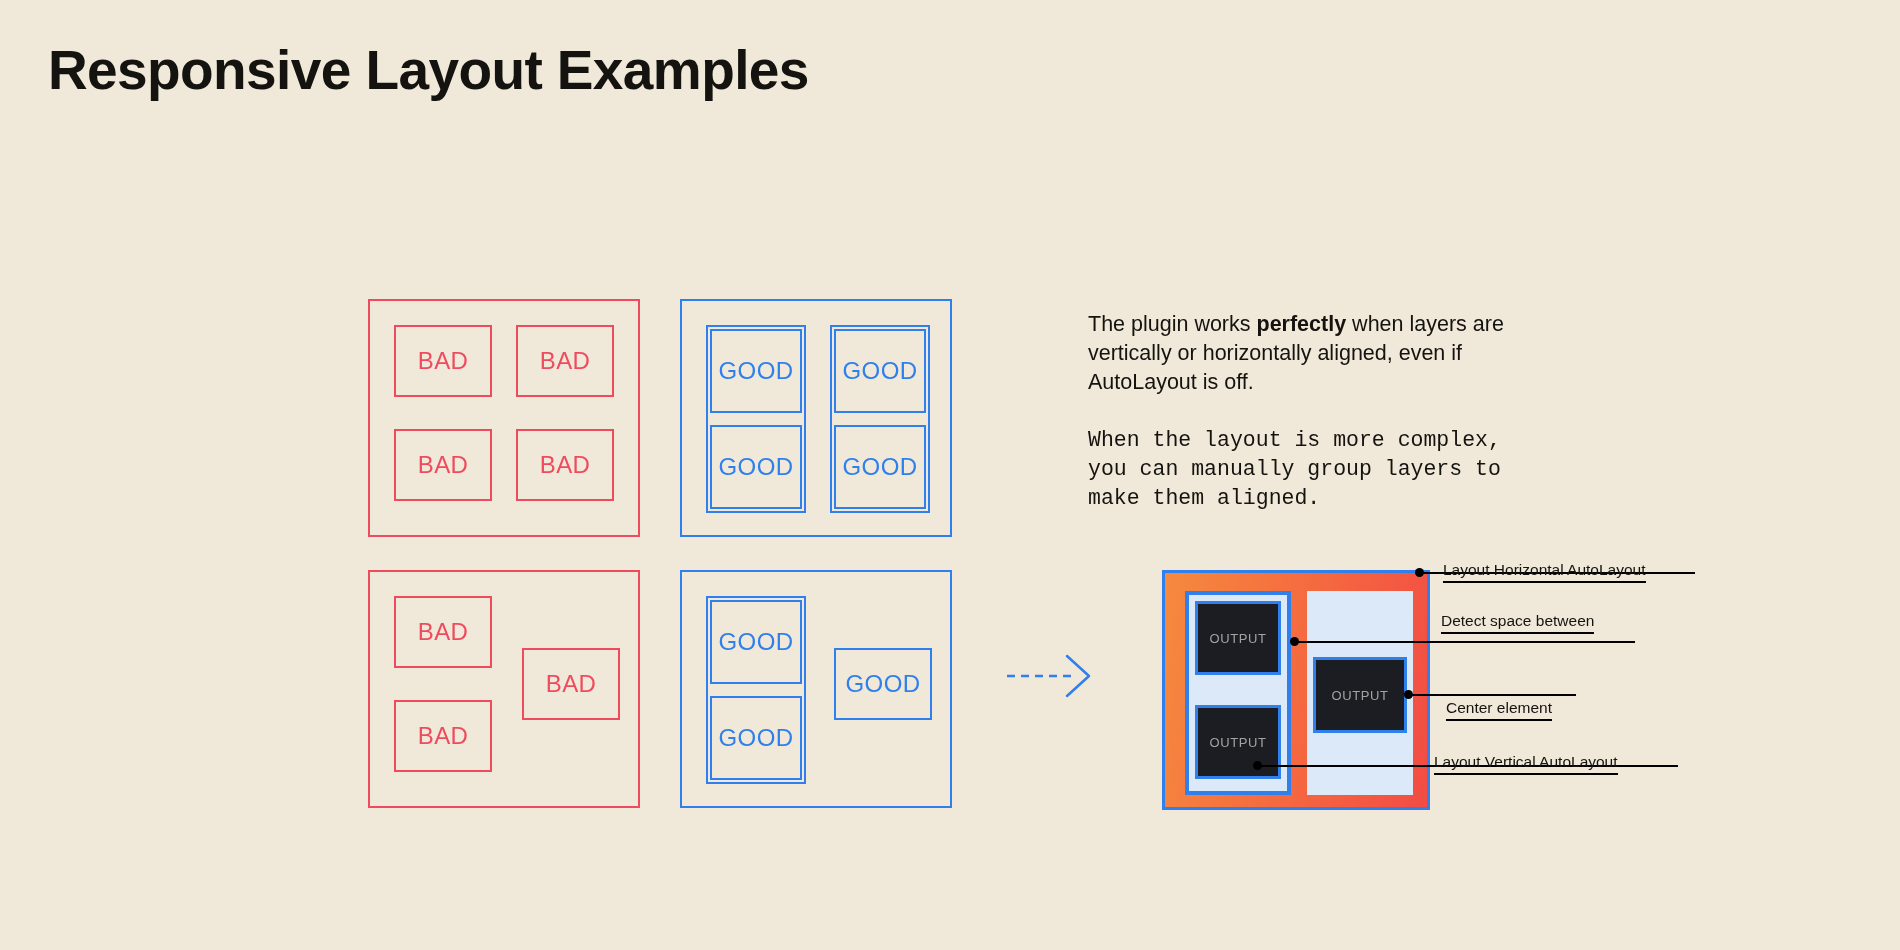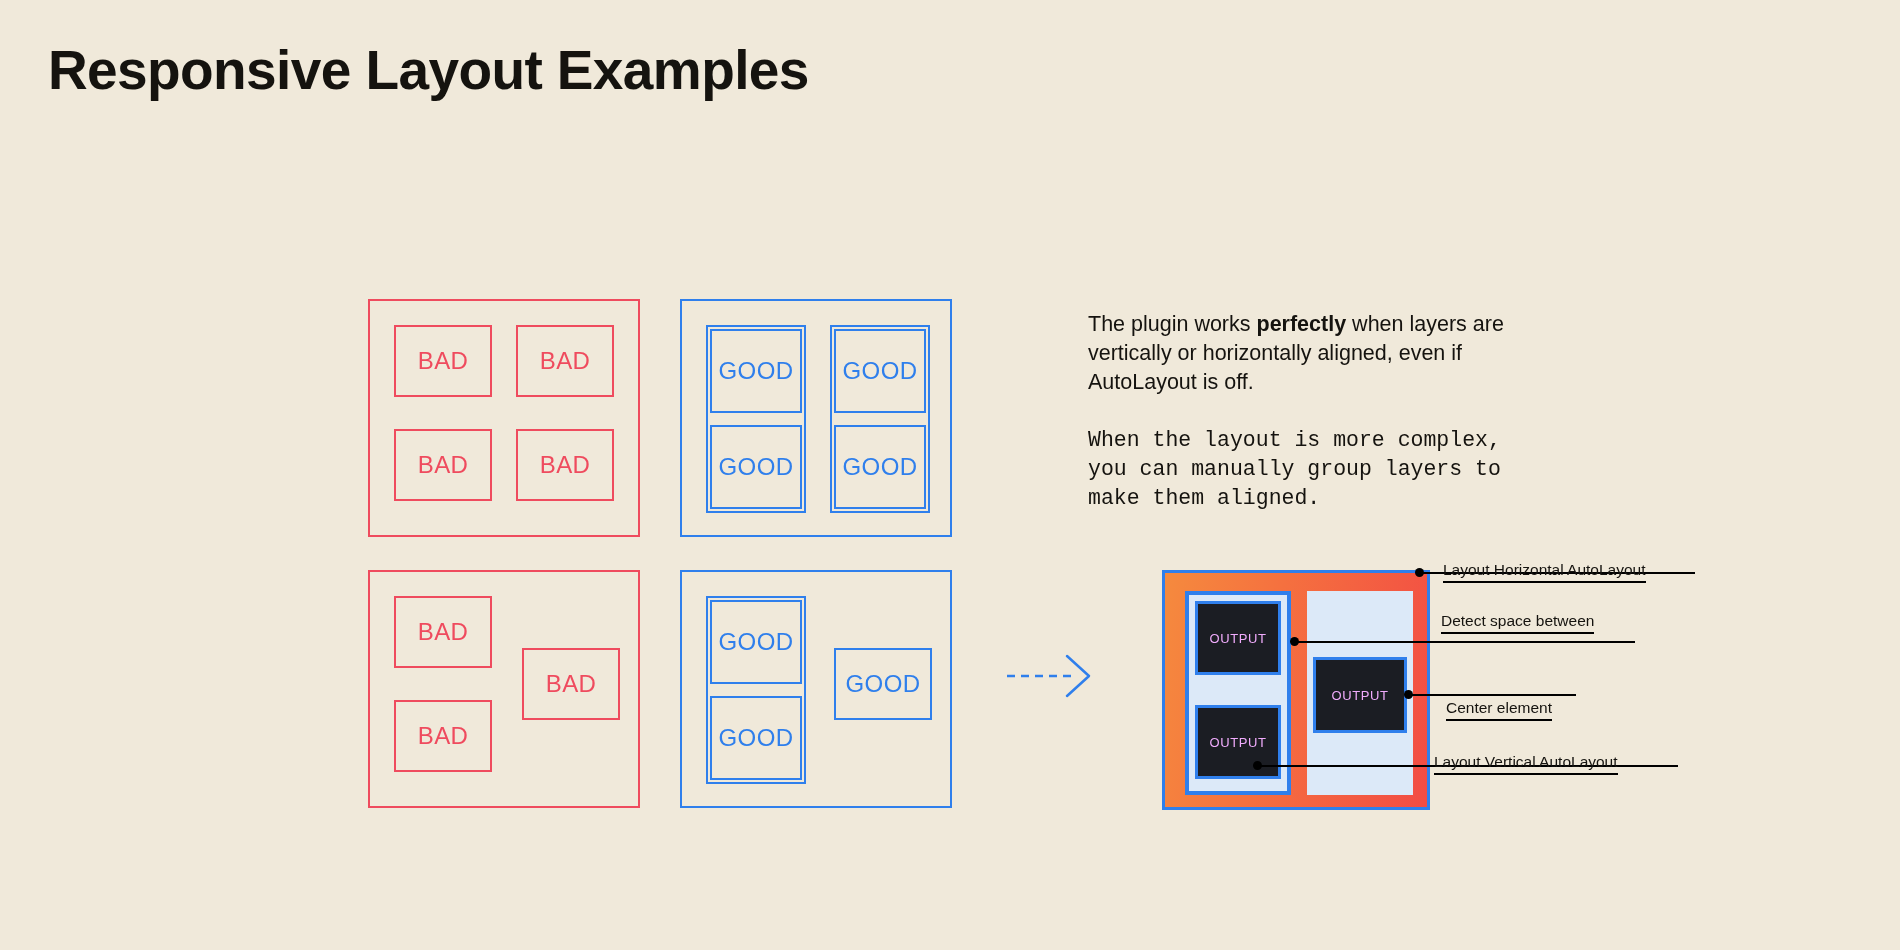--- a/index.html
+++ b/index.html
@@ -126,21 +126,21 @@
     position: absolute;
     background: #dce9f8;
   }
   #lb-left  { left: 20px;  top: 18px;  width: 106px; height: 204px; border: 4px solid #2f7fec; }
   #lb-right { left: 142px; top: 18px;  width: 106px; height: 204px; }
 
   .output-box {
     position: absolute;
     background: #1b1d23;
     border: 3px solid #2f7fec;
-    color: #f0abfc;
+    color: #a3a3a3;
     font-size: 13px;
     letter-spacing: 0.6px;
     display: flex;
     align-items: center;
     justify-content: center;
   }
   #out-1 { left: 6px;  top: 6px;   width: 86px; height: 74px; }
   #out-2 { left: 6px;  top: 110px; width: 86px; height: 74px; }
   #out-3 { left: 6px;  top: 66px;  width: 94px; height: 76px; }
 

